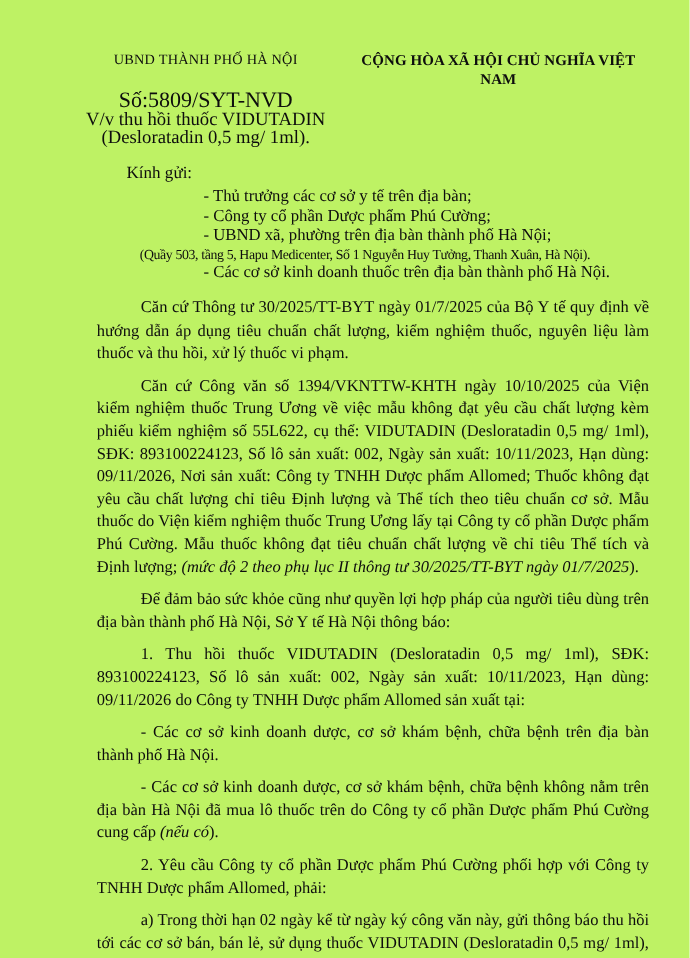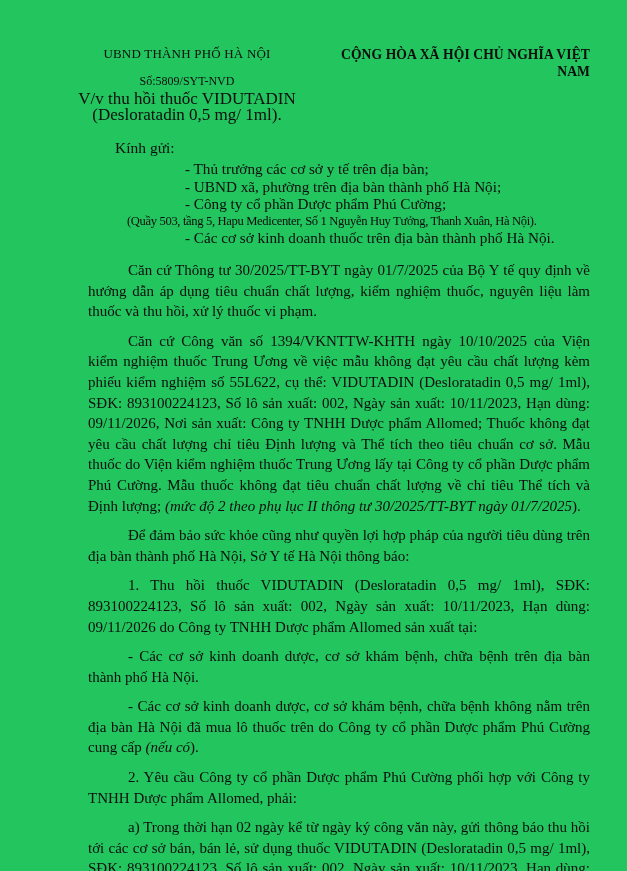--- a/index.html
+++ b/index.html
@@ -5,58 +5,58 @@
   html, body {
     margin: 0;
     padding: 0;
     background: #ffffff;
   }
   .page {
     position: relative;
     width: 627px;
     height: 871px;
     box-sizing: border-box;
-    background: #22c55e;
+    background: #bef264;
     color: #0d0d0d;
     font-family: "Liberation Serif", "DejaVu Serif", serif;
     padding: 46px 37px 0 88px;
     overflow: hidden;
   }
   
   .header {
     display: flex;
     margin-left: -30px;
   }
   .header-left {
     width: 258px;
     text-align: center;
     flex: none;
   }
   .header-right {
     flex: 1;
-    text-align: right;
+    text-align: center;
   }
   .org-parent {
     font-size: 13px;
     line-height: 16px;
     letter-spacing: 0.2px;
   }
   .org-name {
     display: inline-block;
     font-size: 13.5px;
     font-weight: bold;
     line-height: 16px;
     margin-top: 1px;
     padding: 0 2px 2px 2px;
     border-bottom: 1.5px solid #0d0d0d;
   }
   .doc-number {
-    font-size: 12px;
+    font-size: 20px;
     line-height: 17px;
-    margin-top: 11px;
+    margin-top: 21px;
   }
   .subject {
     font-size: 17px;
     line-height: 15px;
     margin-top: 1px;
   }
   .motto-1 {
     font-size: 13.6px;
     font-weight: bold;
     line-height: 17px;
@@ -124,22 +124,22 @@
     </div>
     <div class="header-right">
       <div class="motto-1">CỘNG HÒA XÃ HỘI CHỦ NGHĨA VIỆT NAM</div>
     </div>
   </div>
 
   <div class="salutation">Kính gửi:</div>
 
   <div class="recipients">
     <div class="recipient-line">- Thủ trưởng các cơ sở y tế trên địa bàn;</div>
+    <div class="recipient-line">- Công ty cổ phần Dược phẩm Phú Cường;</div>
     <div class="recipient-line">- UBND xã, phường trên địa bàn thành phố Hà Nội;</div>
-    <div class="recipient-line">- Công ty cổ phần Dược phẩm Phú Cường;</div>
     <div class="recipient-note">(Quầy 503, tầng 5, Hapu Medicenter, Số 1 Nguyễn Huy Tưởng, Thanh Xuân, Hà Nội).</div>
     <div class="recipient-line">-  Các cơ sở kinh doanh thuốc trên địa bàn thành phố Hà Nội.</div>
   </div>
 
   <div class="body-text">
     <p>Căn cứ Thông tư 30/2025/TT-BYT ngày 01/7/2025 của Bộ Y tế quy định về hướng dẫn áp dụng tiêu chuẩn chất lượng, kiểm nghiệm thuốc, nguyên liệu làm thuốc và thu hồi, xử lý thuốc vi phạm.</p>
 
     <p><span>Căn cứ Công văn số 1394/VKNTTW-KHTH ngày 10/10/2025 của Viện kiểm nghiệm thuốc Trung Ương về việc mẫu không đạt yêu cầu chất lượng kèm phiếu kiểm nghiệm số 55L622, cụ thể: VIDUTADIN (Desloratadin 0,5 mg/ 1ml), SĐK: 893100224123, Số lô sản xuất: 002, Ngày sản xuất: 10/11/2023, Hạn dùng: 09/11/2026, Nơi sản xuất: Công ty TNHH Dược phẩm Allomed; Thuốc không đạt yêu cầu chất lượng chỉ tiêu Định lượng và Thể tích theo tiêu chuẩn cơ sở. Mẫu thuốc do Viện kiểm nghiệm thuốc Trung Ương lấy tại Công ty cổ phần Dược phẩm Phú Cường. Mẫu thuốc không đạt tiêu chuẩn chất lượng về chỉ tiêu Thể tích và Định lượng; </span><span class="it">(mức độ 2 theo phụ lục II thông tư 30/2025/TT-BYT ngày 01/7/2025</span><span>).</span></p>
 
     <p>Để đảm bảo sức khỏe cũng như quyền lợi hợp pháp của người tiêu dùng trên địa bàn thành phố Hà Nội, Sở Y tế Hà Nội thông báo:</p>

